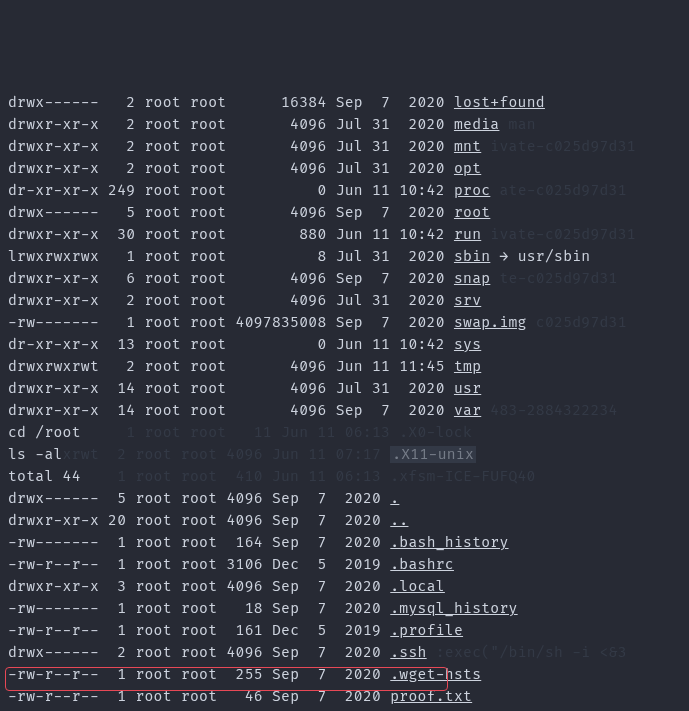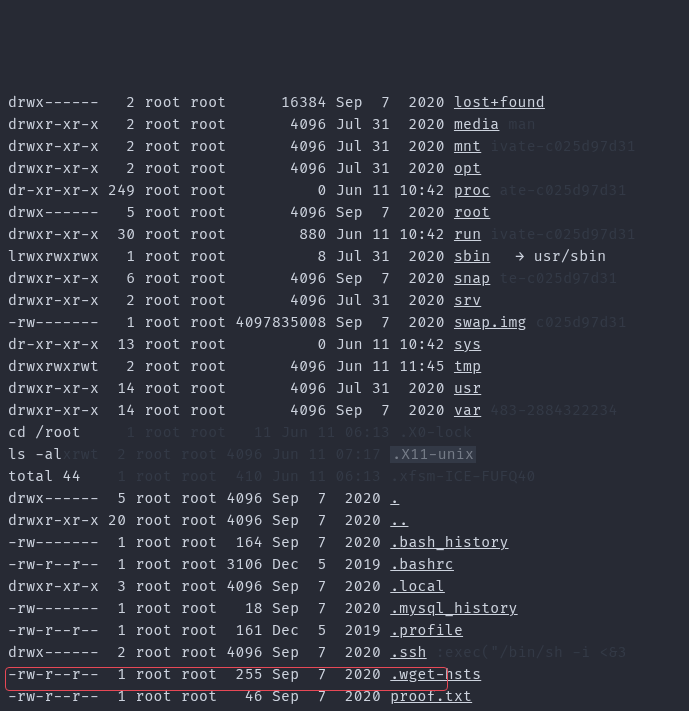--- a/index.html
+++ b/index.html
@@ -23,21 +23,21 @@
       opacity: 0.65;
       margin-top: 20px;
     }
     .perms { display: inline; }
     .links { display: inline; }
     .owner { display: inline; }
     .group { display: inline; }
     .size { display: inline; }
     .date { display: inline; margin-top: 16px; }
     .name { display: inline; text-decoration: underline; }
-    .arrow { display: inline; margin-left: 16px; }
+    .arrow { display: inline; }
     .highlight-box {
       position: absolute;
       border: 1.5px solid #e74856;
       border-radius: 4px;
       pointer-events: none;
     }
     .hlbg {
       background: #3a4250;
       color: #a0a8b5;
       padding: 0 2px;

